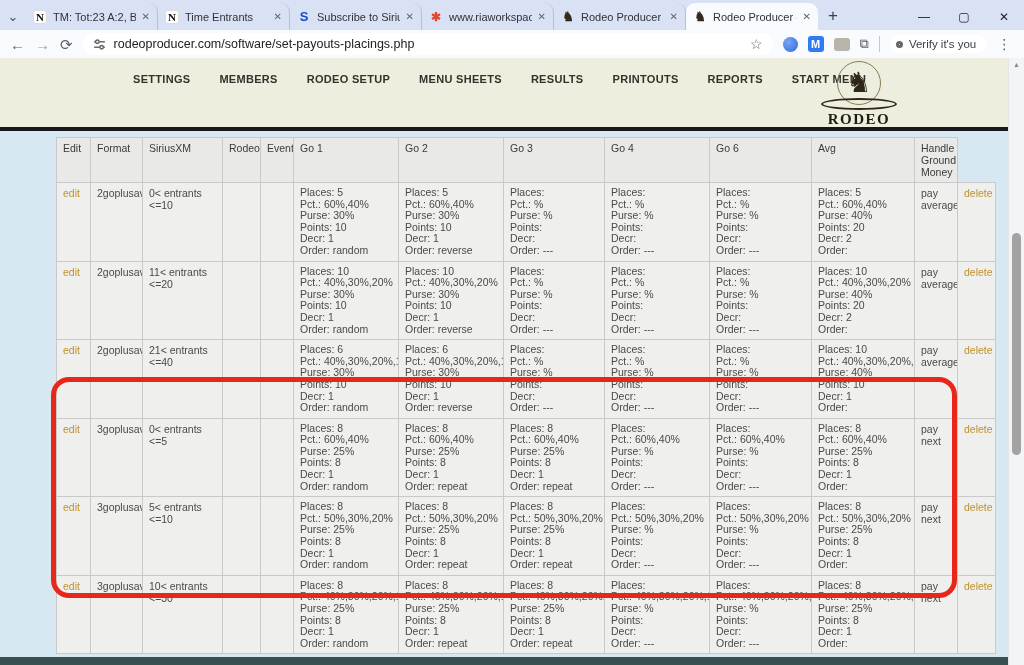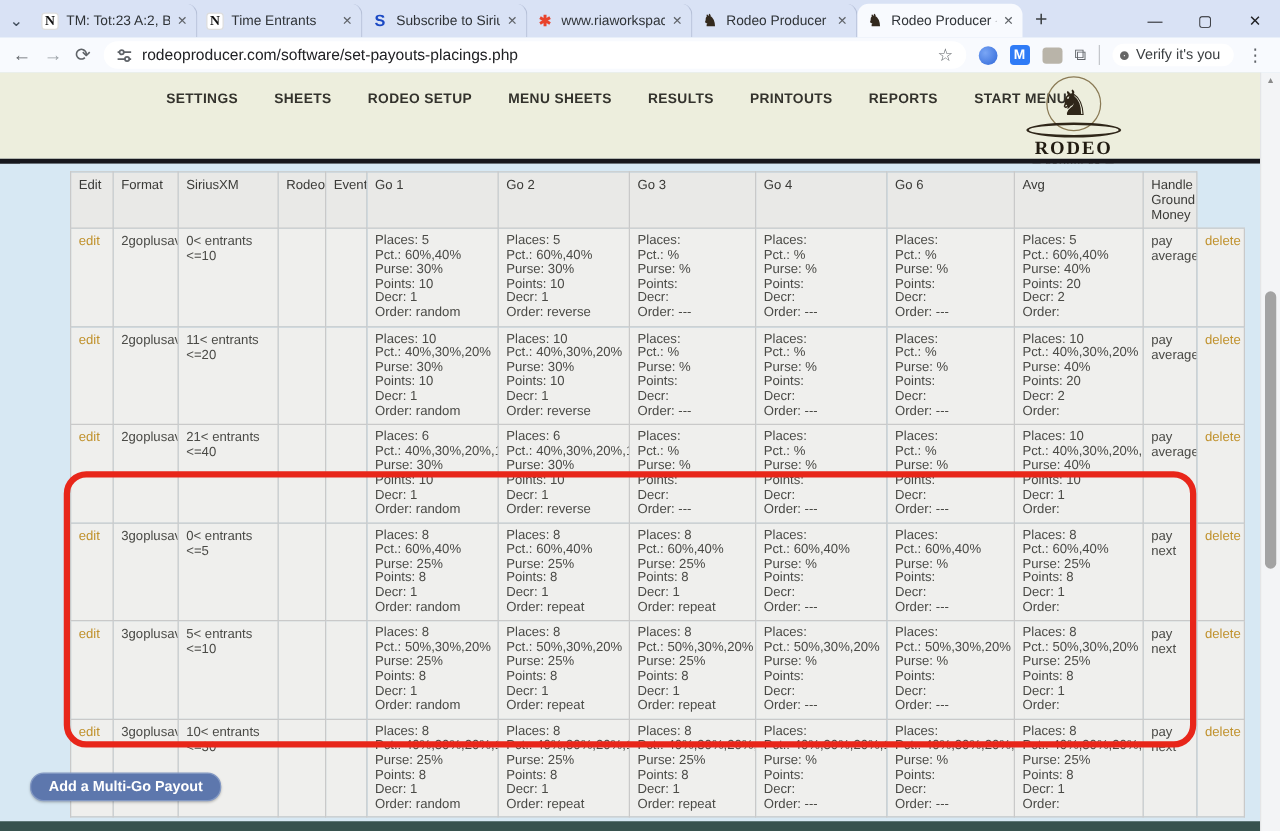--- a/index.html
+++ b/index.html
@@ -147,21 +147,21 @@
     <div class="verify-pill">
       <span class="verify-ico"></span>
       <span>Verify it's you</span>
     </div>
     <span class="kebab">⋮</span>
   </div>
 
   <div class="siteheader">
     <div class="mainnav" id="mainnav">
         <span class="nav-item">SETTINGS</span>
-        <span class="nav-item">SHEETS</span>
+        <span class="nav-item">MEMBERS</span>
         <span class="nav-item">RODEO SETUP</span>
         <span class="nav-item">MENU SHEETS</span>
         <span class="nav-item">RESULTS</span>
         <span class="nav-item">PRINTOUTS</span>
         <span class="nav-item">REPORTS</span>
         <span class="nav-item">START MENU</span>
       </div>
     <div class="logo">
       <div class="logo-horse-wrap">
         <span class="logo-horse">♞</span>
@@ -546,21 +546,20 @@
               <div class="go-line">Points: 8</div>
               <div class="go-line">Decr: 1</div>
               <div class="go-line">Order:</div>
             </td>
             <td class="handle-cell">pay next</td>
             <td><a class="gold-link">delete</a></td>
           </tr>
         </tbody>
     </table>
     <div class="red-annotation"></div>
-    <button class="add-btn">Add a Multi-Go Payout</button>
   </div>
 
   <div class="bottombar"></div>
 
   <div class="vscrollbar">
     <div class="varrow">▲</div>
     <div class="vthumb"></div>
   </div>
 
 </div>

